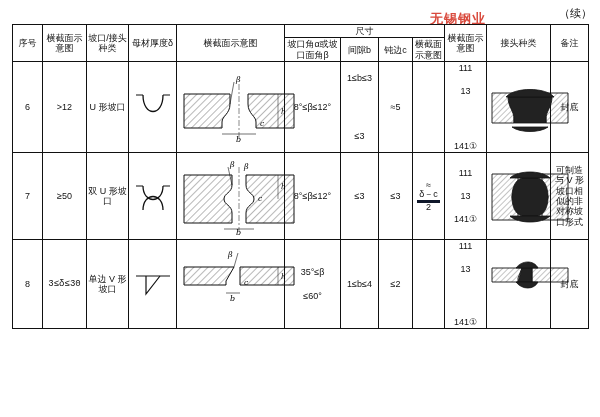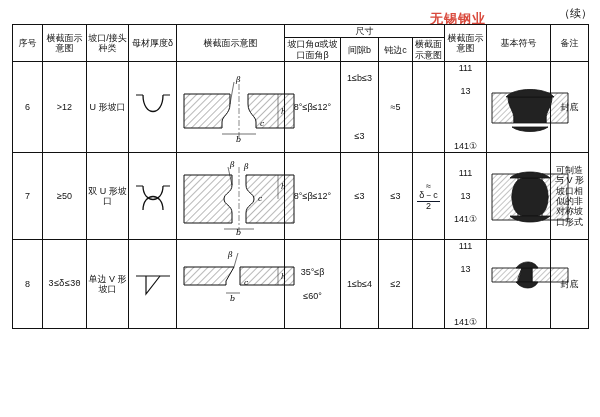--- a/index.html
+++ b/index.html
@@ -71,21 +71,21 @@
 
   
   .xsec{position:relative;width:128px;height:74px;margin:0 auto;}
   .xsec svg{display:block;}
 
   
   .seam{position:relative;width:84px;height:60px;margin:0 auto;}
   .seam svg{display:block;}
 
   .frac{display:inline-block;text-align:center;vertical-align:middle;font-size:9px;line-height:1.05;}
-  .frac .num{display:block;border-bottom:1px solid #0f172a;padding:0 2px;}
+  .frac .num{display:block;border-bottom:3px solid #0f172a;padding:0 2px;}
   .frac .den{display:block;padding:0 2px;}
 </style>
 </head>
 <body>
 
 <div id="sheet">
 
   <div class="cont-label">（续）</div>
   <div class="wm">无锡钢业</div>
 
@@ -107,21 +107,21 @@
 
     <tbody>
         <tr class="hdr">
       <td rowspan="2">序号</td>
       <td rowspan="2">横截面示意图</td>
       <td rowspan="2">坡口/接头种类</td>
       <td rowspan="2">母材厚度δ</td>
       <td rowspan="2">横截面示意图</td>
       <td colspan="4">尺寸</td>
       <td rowspan="2">横截面示意图</td>
-      <td rowspan="2">基本符号</td>
+      <td rowspan="2">接头种类</td>
       <td rowspan="2">备注</td>
     </tr>
     <tr class="hdr">
       <td>坡口角α或坡口面角β</td>
       <td>间隙b</td>
       <td>钝边c</td>
       <td>横截面示意图</td>
     </tr>
 
     <tr class="datarow">

